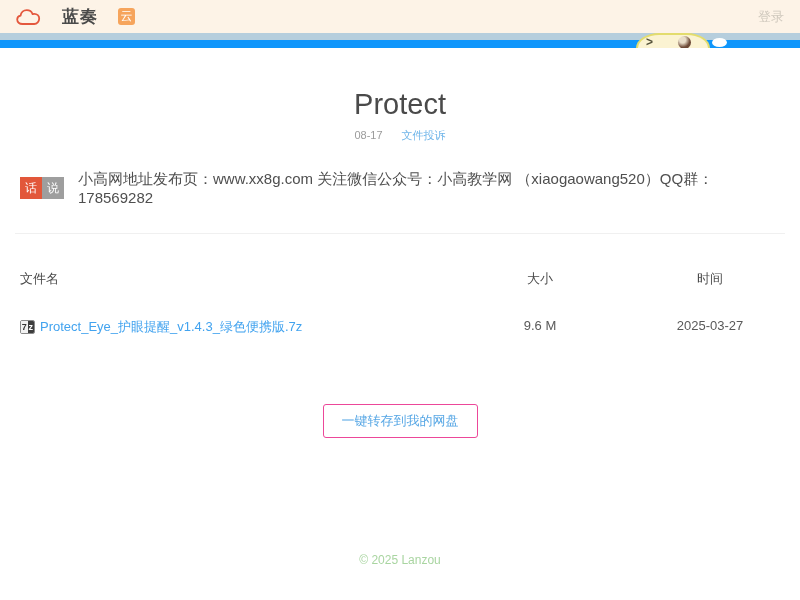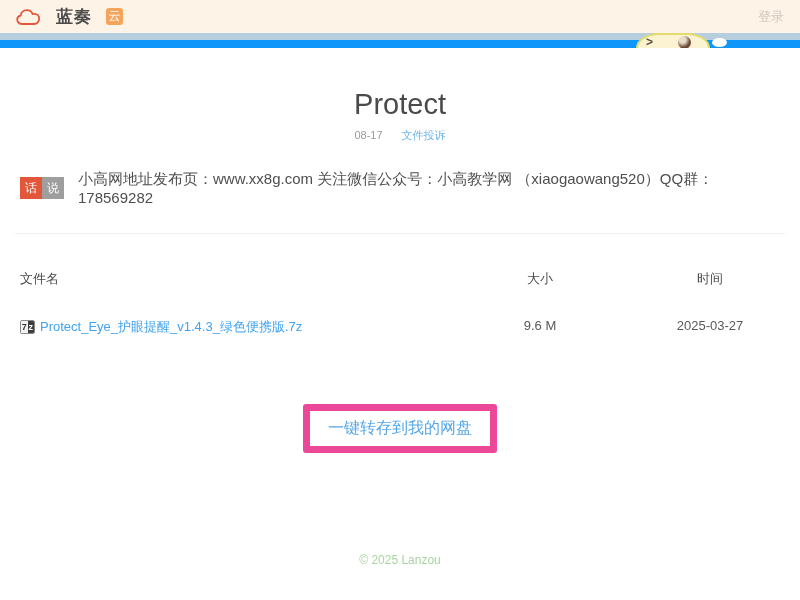--- a/index.html
+++ b/index.html
@@ -8,21 +8,21 @@
 
   
   .site-header {
     height: 33px;
     background: #fdf3e7;
     display: flex;
     align-items: center;
     justify-content: space-between;
     padding: 0 16px;
   }
-  .brand { display: flex; align-items: center; gap: 12px; cursor: pointer; }
+  .brand { display: flex; align-items: center; gap: 18px; cursor: pointer; }
   .cloud-icon svg { display: block; }
   .brand-name {
     font-size: 17px;
     font-weight: bold;
     color: #4a4a4a;
     letter-spacing: 1px;
     margin-left: 2px;
   }
   .brand-badge {
     display: inline-block;
@@ -170,23 +170,23 @@
   .file-type-icon .half-right {
     width: 50%; background: #3d3d3d; color: #ffffff; text-align: center;
   }
   .cell-size, .cell-time { color: #595959; font-size: 13px; }
 
   
   .action-row { text-align: center; margin-top: 54px; }
   .transfer-button {
     display: inline-block;
     background: #ffffff;
-    border: 7px solid #ec4899;
+    border: 1px solid #ec4899;
     color: #57a7e5;
-    font-size: 16px;
+    font-size: 13px;
     padding: 7px 18px;
     border-radius: 3px;
     cursor: pointer;
     font-family: inherit;
   }
 
   
   .page-footer {
     position: absolute;
     left: 0;

